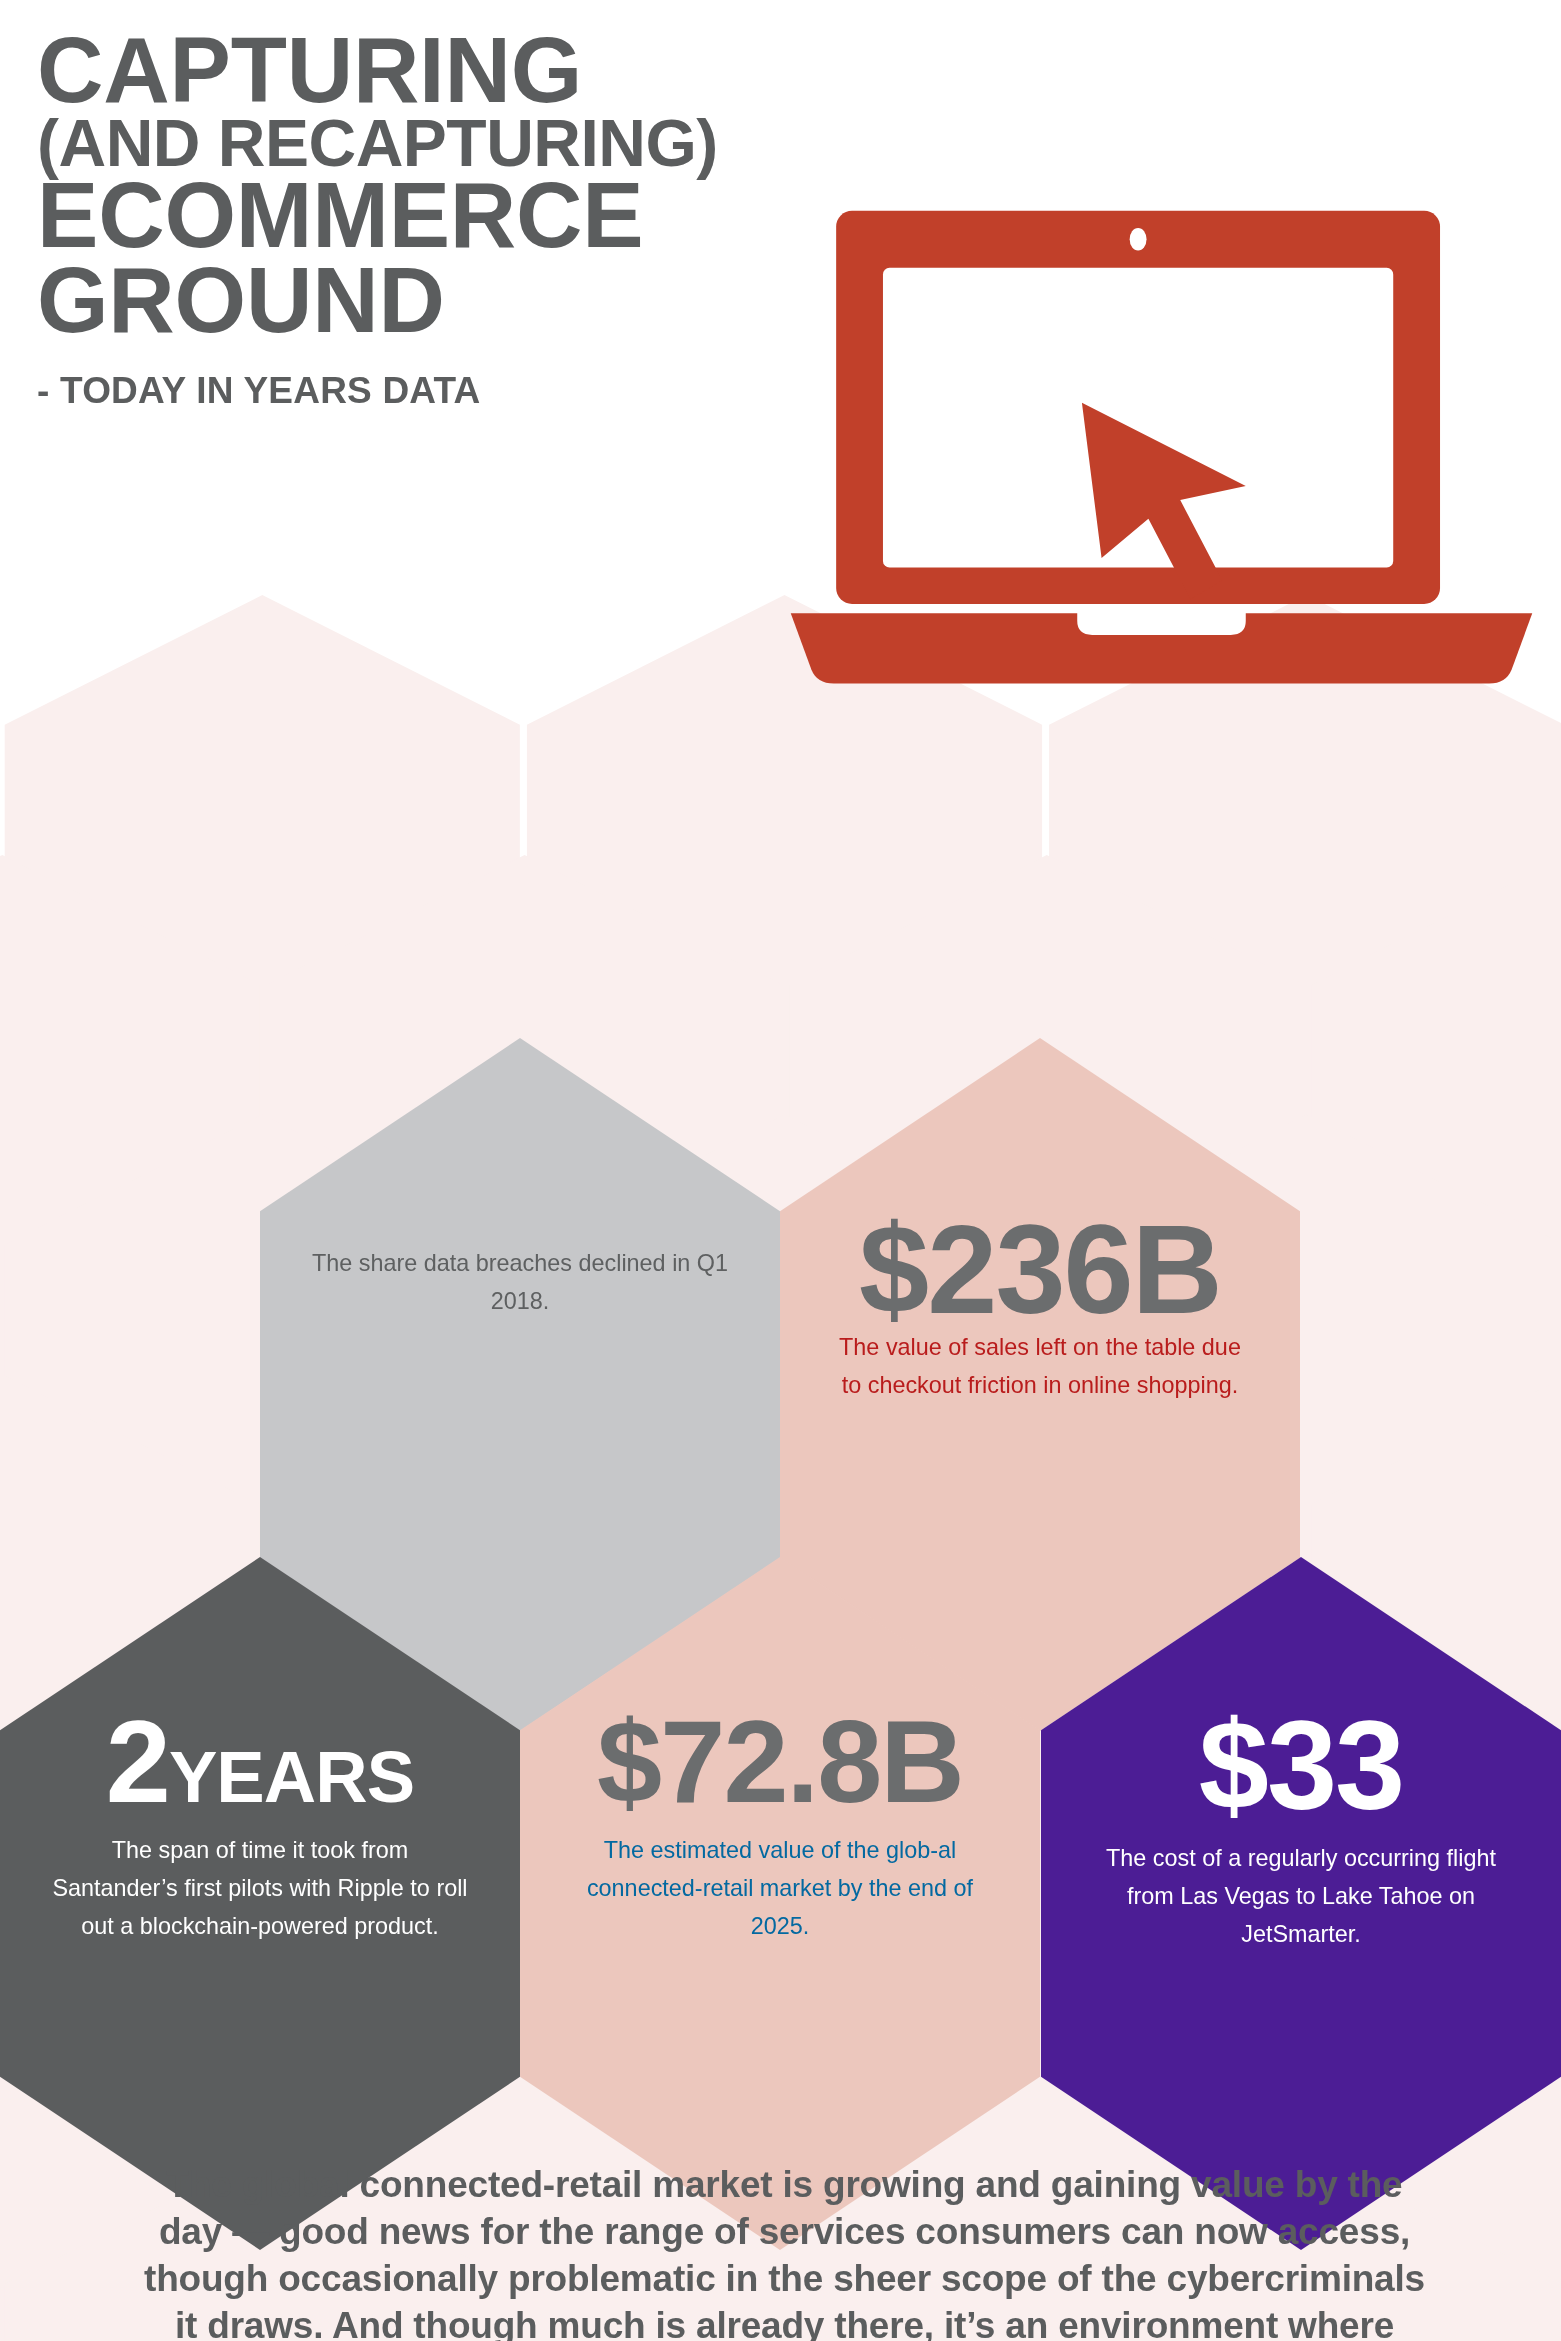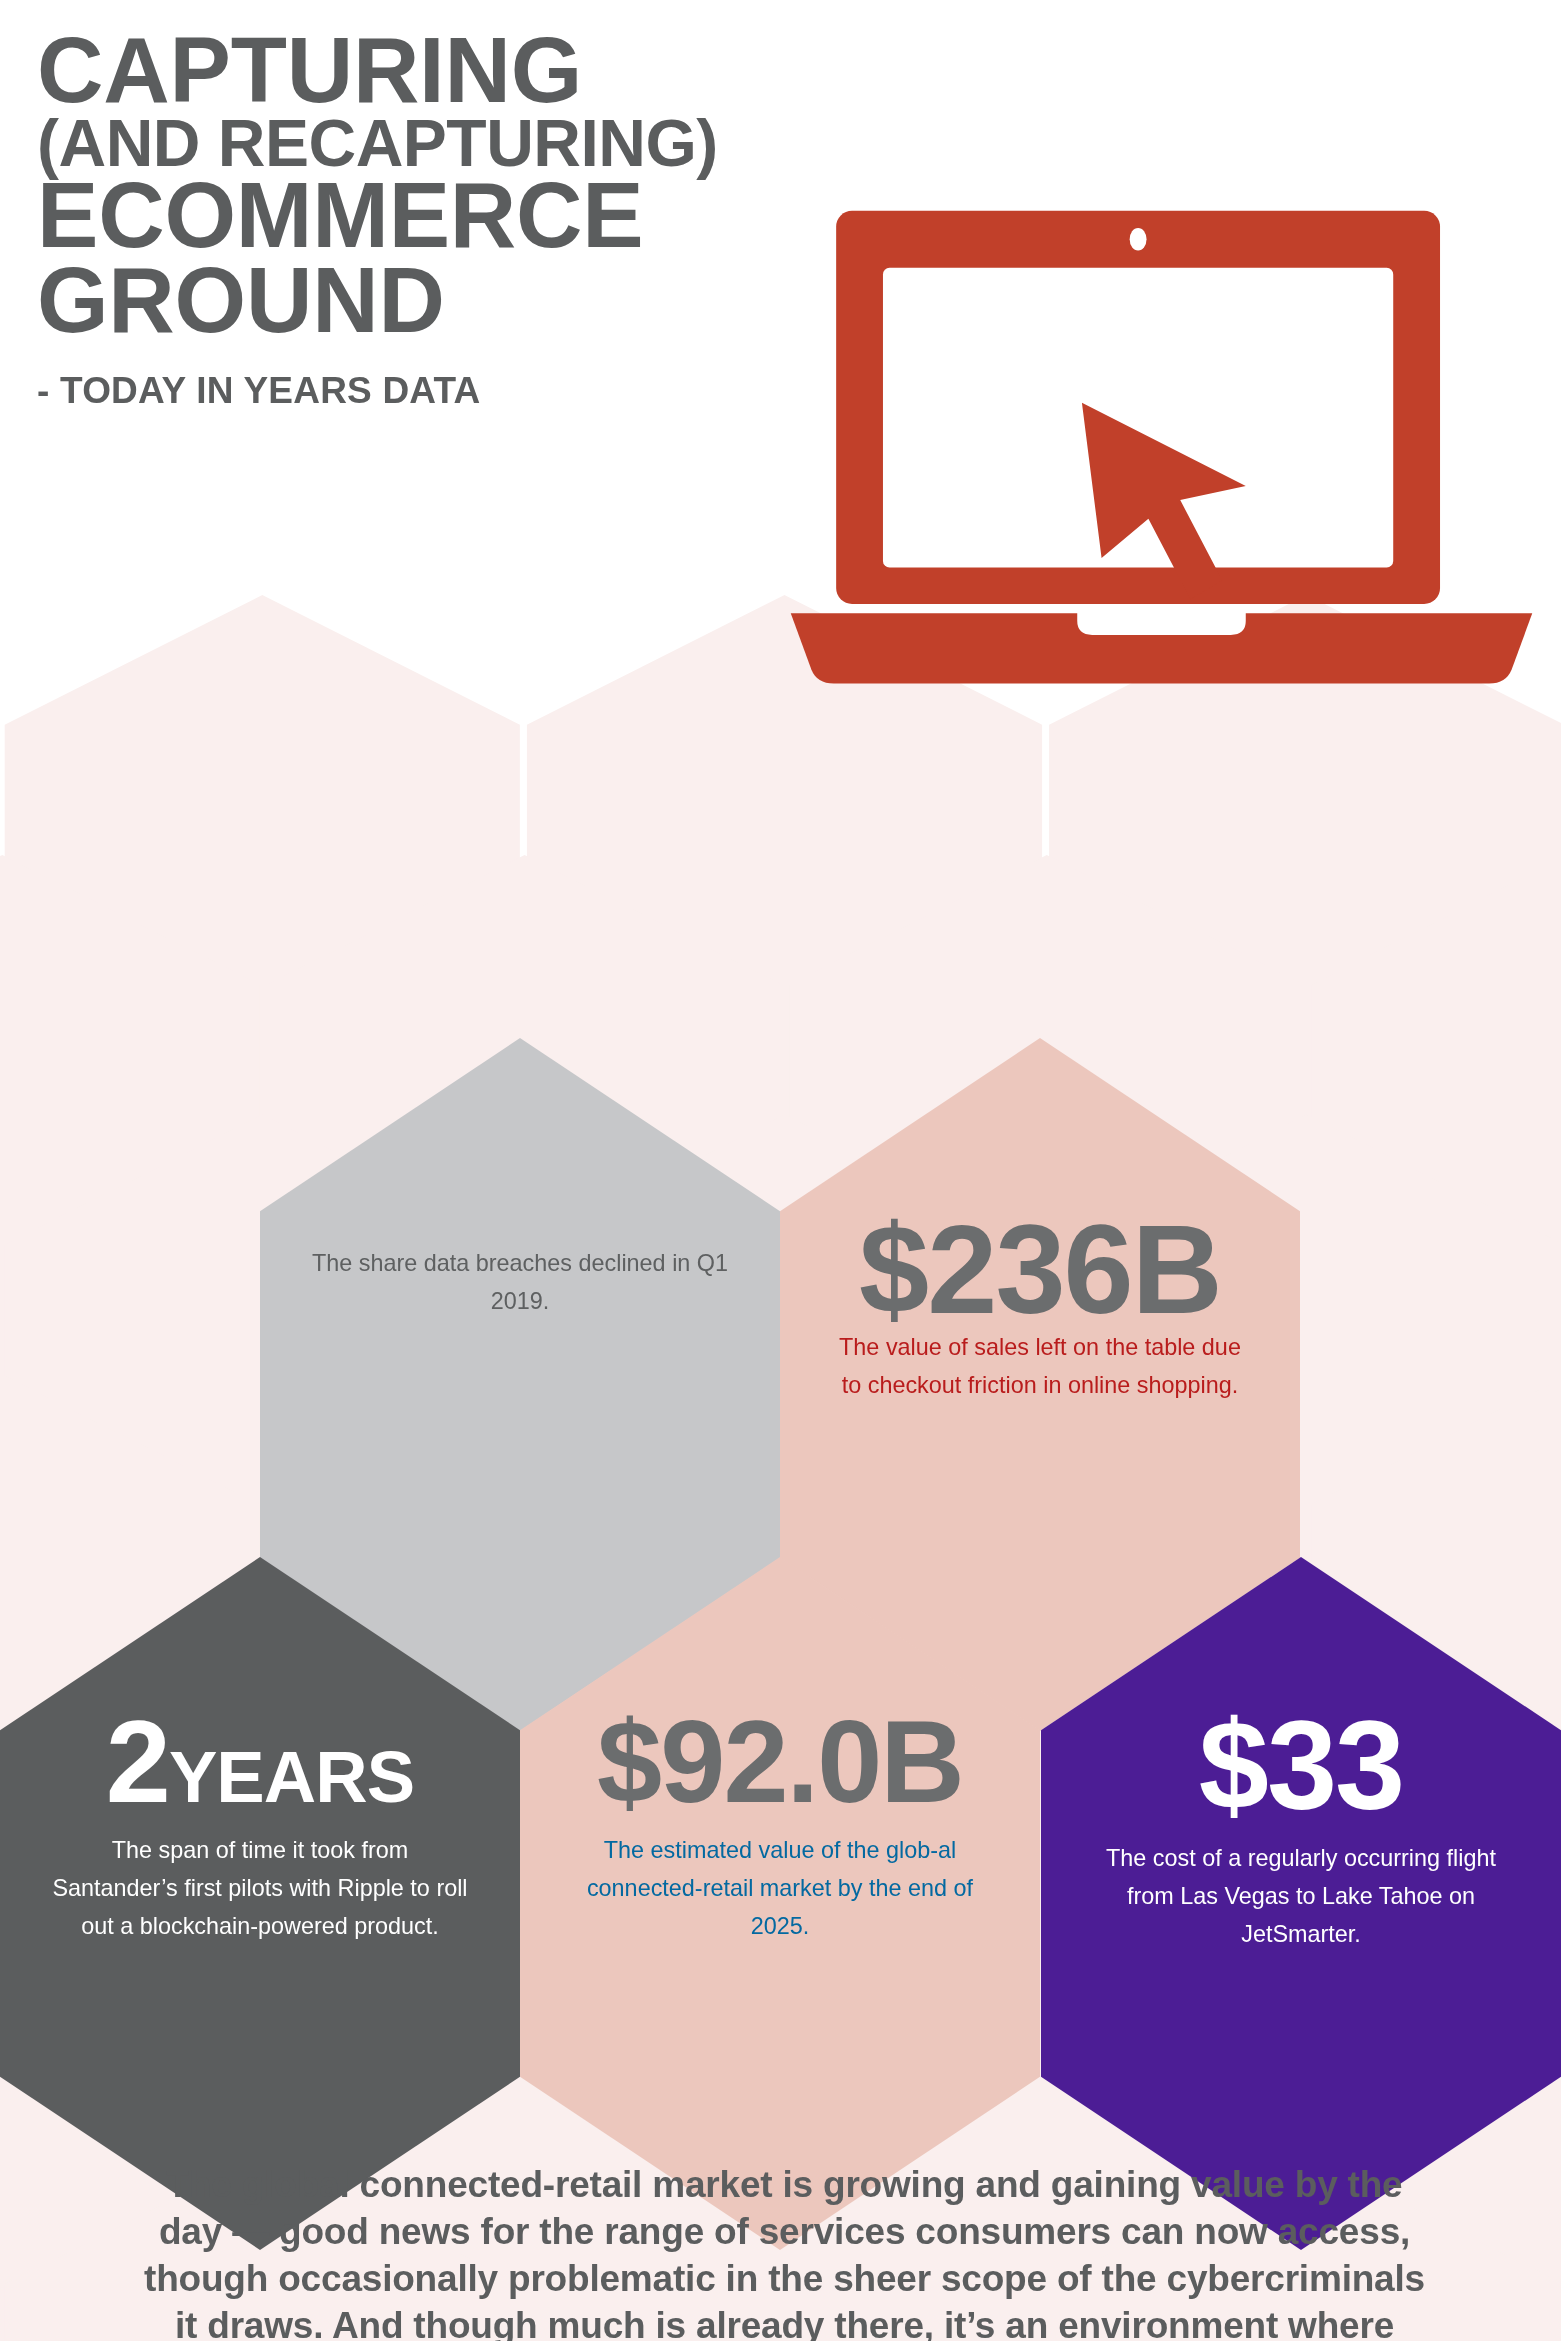--- a/index.html
+++ b/index.html
@@ -178,41 +178,41 @@
 
         <path d="M 620 866 L 980 866 L 980 886 Q 980 916 948 916 L 652 916 Q 620 916 620 886 Z" fill="#ffffff"></path>
 
         <polygon points="630,420 980,598 840,628 930,800 862,840 772,668 672,752" fill="#C1402A"></polygon>
       </svg>
     </div>
   </div>
 
   <div class="stat-hex" id="hex-40">
     <div class="stat-inner">
-      <div class="stat-desc">The share data breaches declined in Q1 2019.</div>
+      <div class="stat-desc">The share data breaches declined in Q1 2018.</div>
     </div>
   </div>
 
   <div class="stat-hex" id="hex-236">
     <div class="stat-inner">
       <div class="stat-value">$236B</div>
       <div class="stat-desc">The value of sales left on the table due to checkout friction in online shopping.</div>
     </div>
   </div>
 
   <div class="stat-hex" id="hex-2y">
     <div class="stat-inner">
       <div class="stat-value"><span>2</span><span class="unit">YEARS</span></div>
       <div class="stat-desc">The span of time it took from Santander’s first pilots with Ripple to roll out a blockchain-powered product.</div>
     </div>
   </div>
 
   <div class="stat-hex" id="hex-823">
     <div class="stat-inner">
-      <div class="stat-value">$92.0B</div>
+      <div class="stat-value">$72.8B</div>
       <div class="stat-desc">The estimated value of the glob-al connected-retail market by the end of 2025.</div>
     </div>
   </div>
 
   <div class="stat-hex" id="hex-33">
     <div class="stat-inner">
       <div class="stat-value">$33</div>
       <div class="stat-desc">The cost of a regularly occurring flight from Las Vegas to Lake Tahoe on JetSmarter.</div>
     </div>
   </div>

